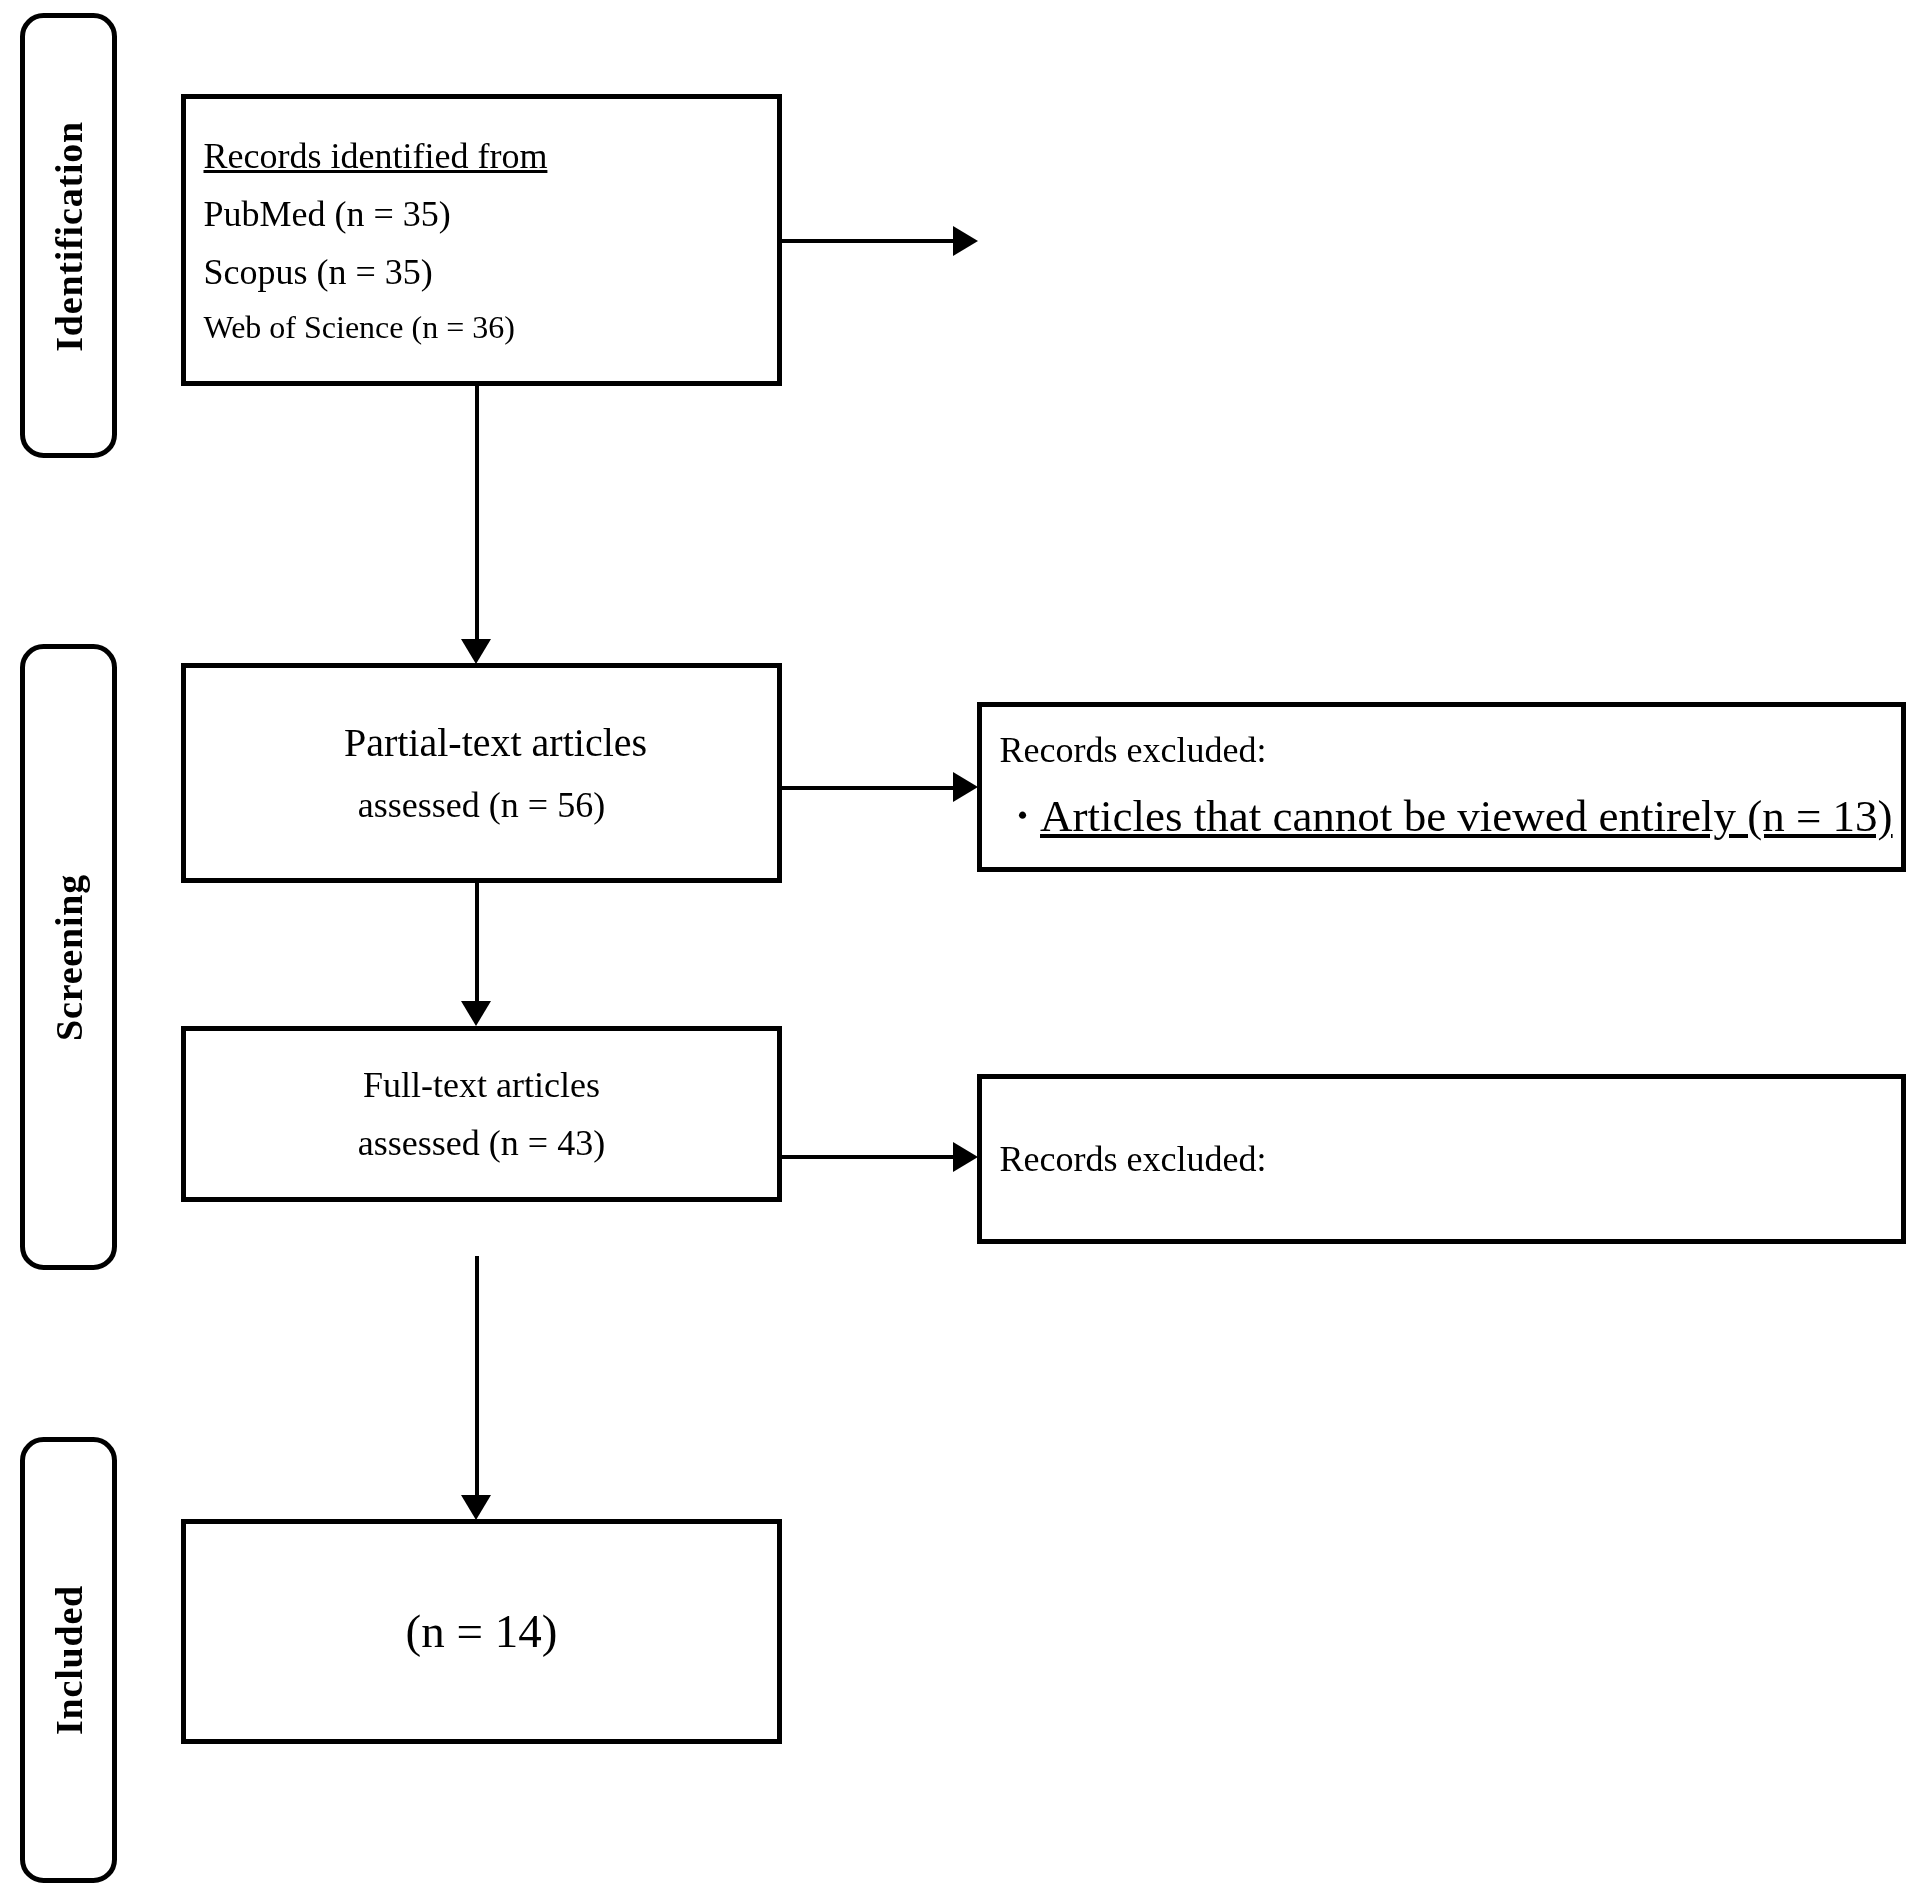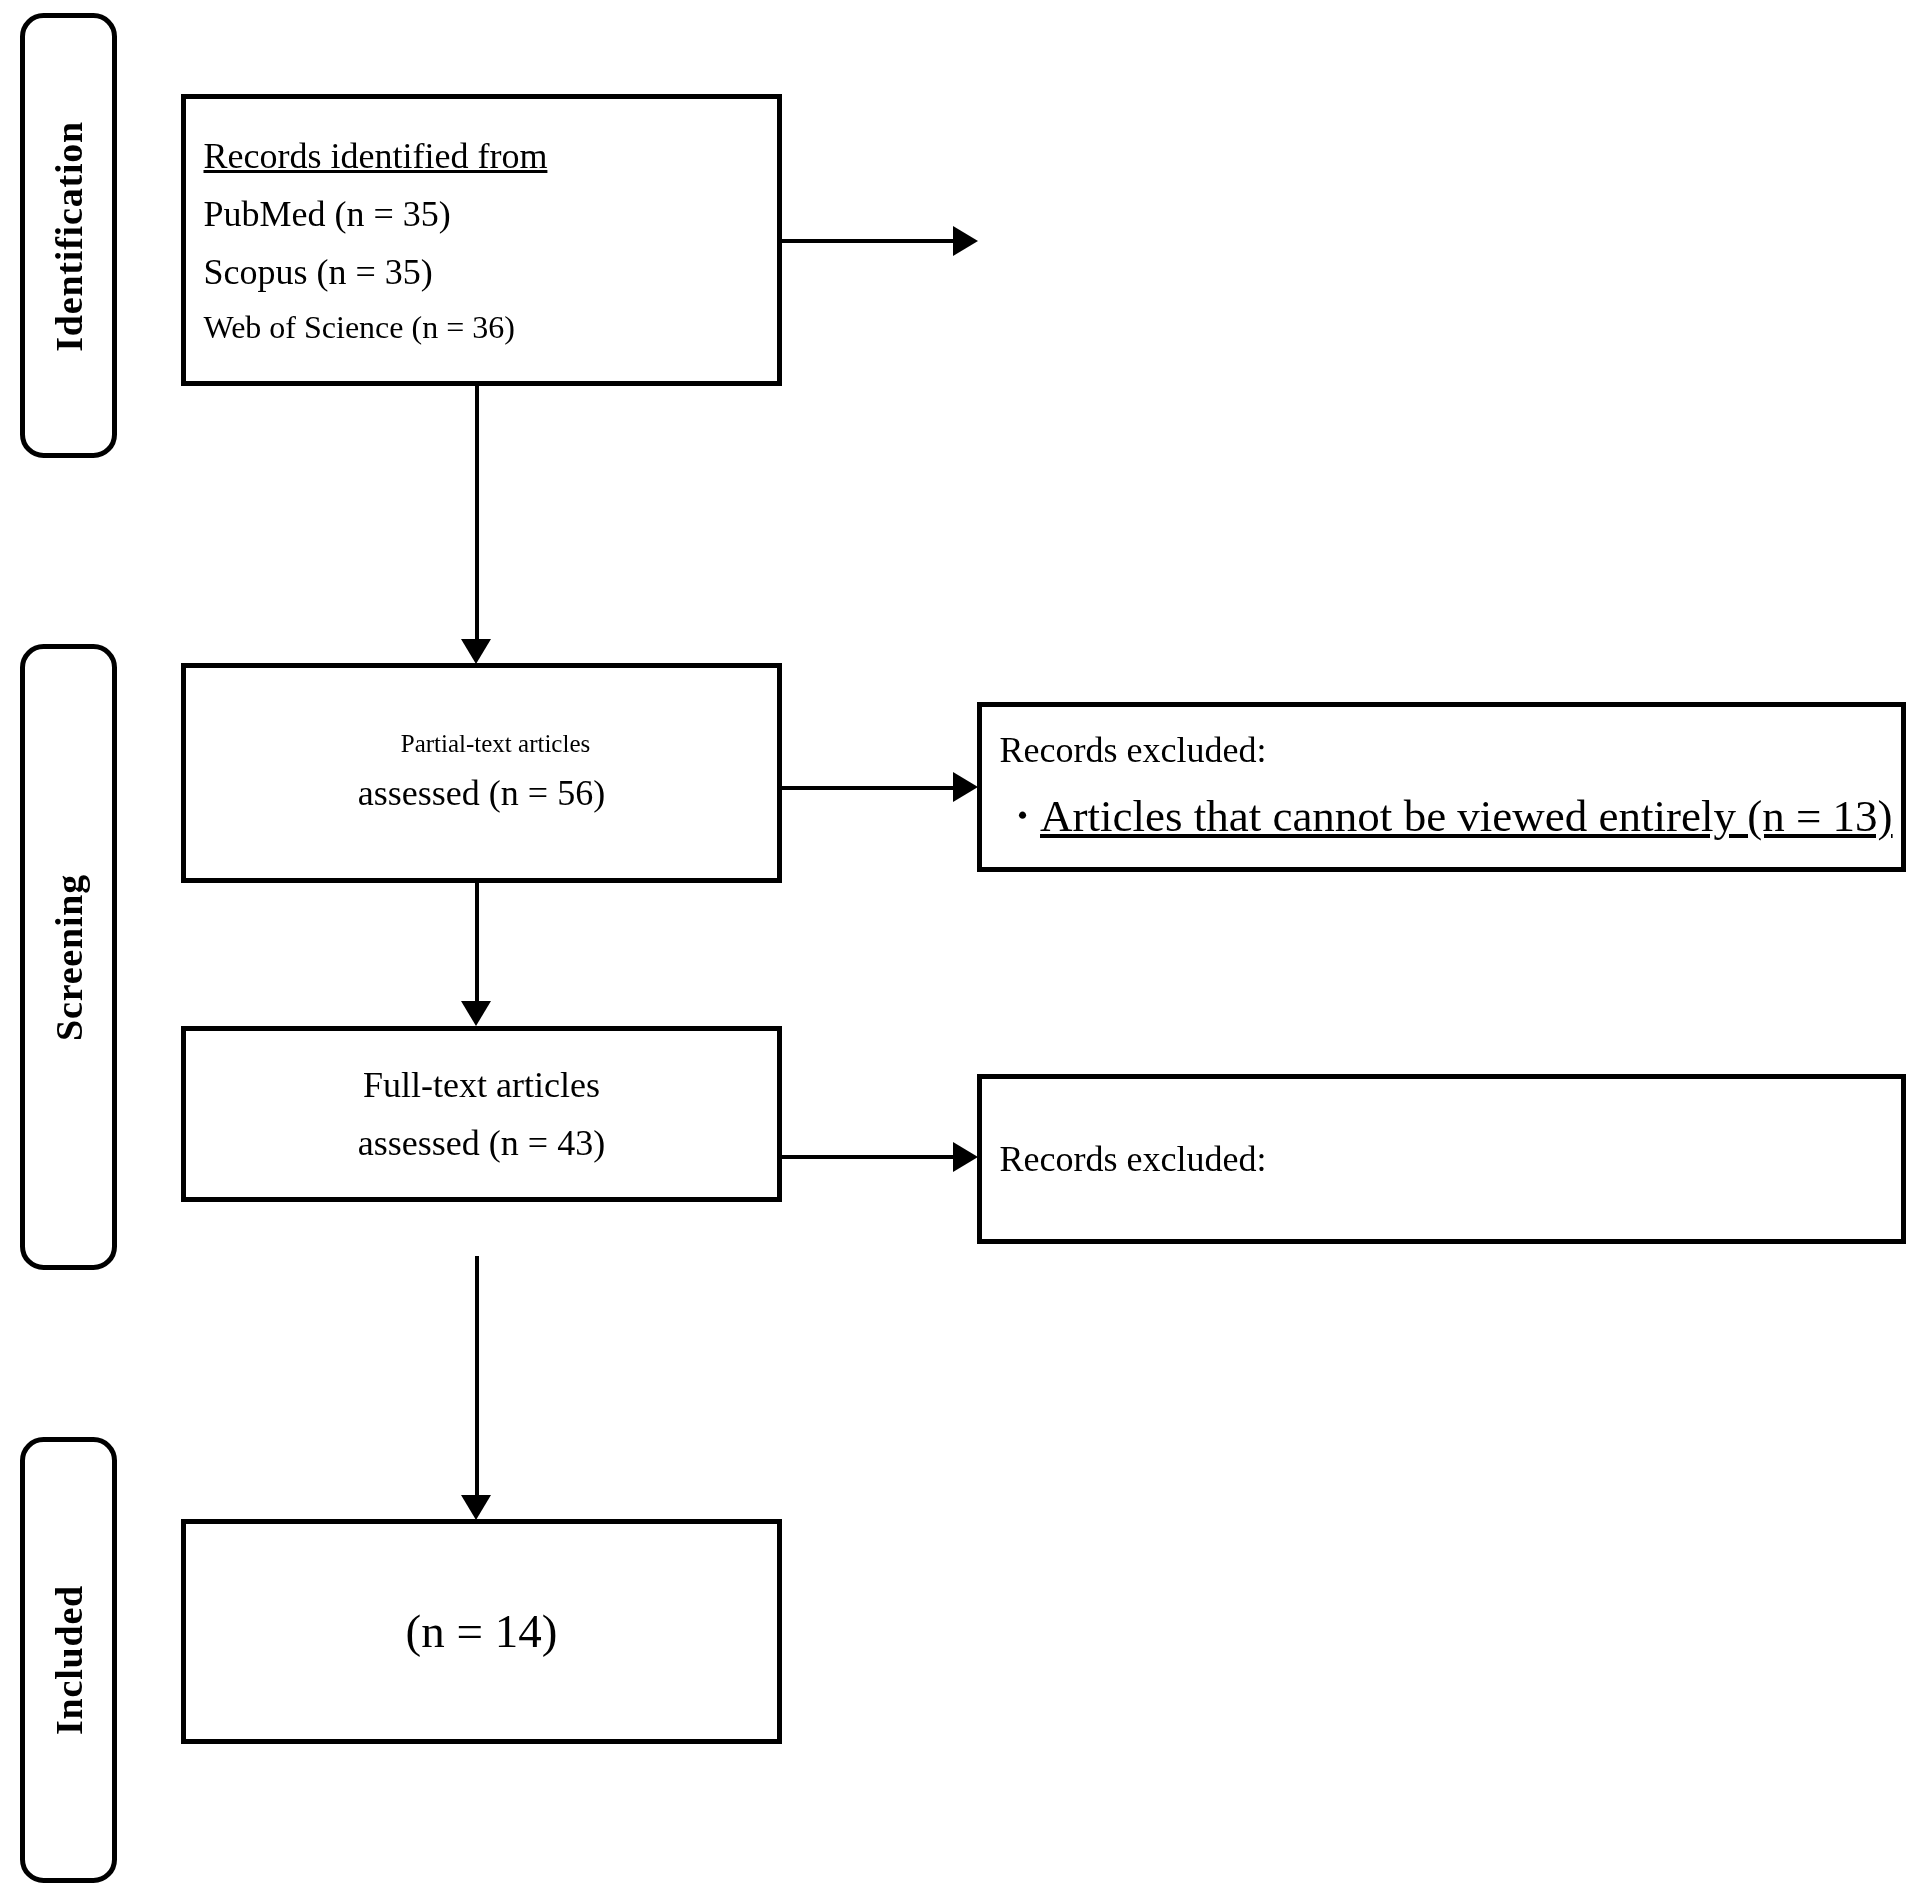--- a/index.html
+++ b/index.html
@@ -124,21 +124,21 @@
   </div>
 
   <div class="h-line" style="left:779px; top:239px; width:175px;"></div>
   <div class="arrow-right" style="left:953px; top:226px;"></div>
 
 
   <div class="v-line" style="left:475px; top:386px; width:3.6px; height:254px;"></div>
   <div class="arrow-down" style="left:461px; top:639px;"></div>
 
   <div class="flow-box center" style="left:181px; top:663px; width:601px; height:220px;">
-    <span class="box-line" style="font-size:25px;margin-left:28px;">Partial-text articles</span>
+    <span class="box-line" style="font-size:40px;margin-left:28px;">Partial-text articles</span>
     <span class="box-line" style="font-size:36px;">assessed (n = 56)</span>
   </div>
 
   <div class="h-line" style="left:779px; top:786px; width:175px;"></div>
   <div class="arrow-right" style="left:953px; top:772px;"></div>
 
   <div class="flow-box left" style="left:977px; top:702px; width:929px; height:170px; padding:13.4px 0;">
     <span class="box-line" style="font-size:36px;">Records excluded:</span>
     <span class="box-line bullet-line" style="font-size:45px;text-decoration:underline;">
       <span class="bullet-dot">・</span><span>Articles that cannot be viewed entirely (n = 13)</span>

